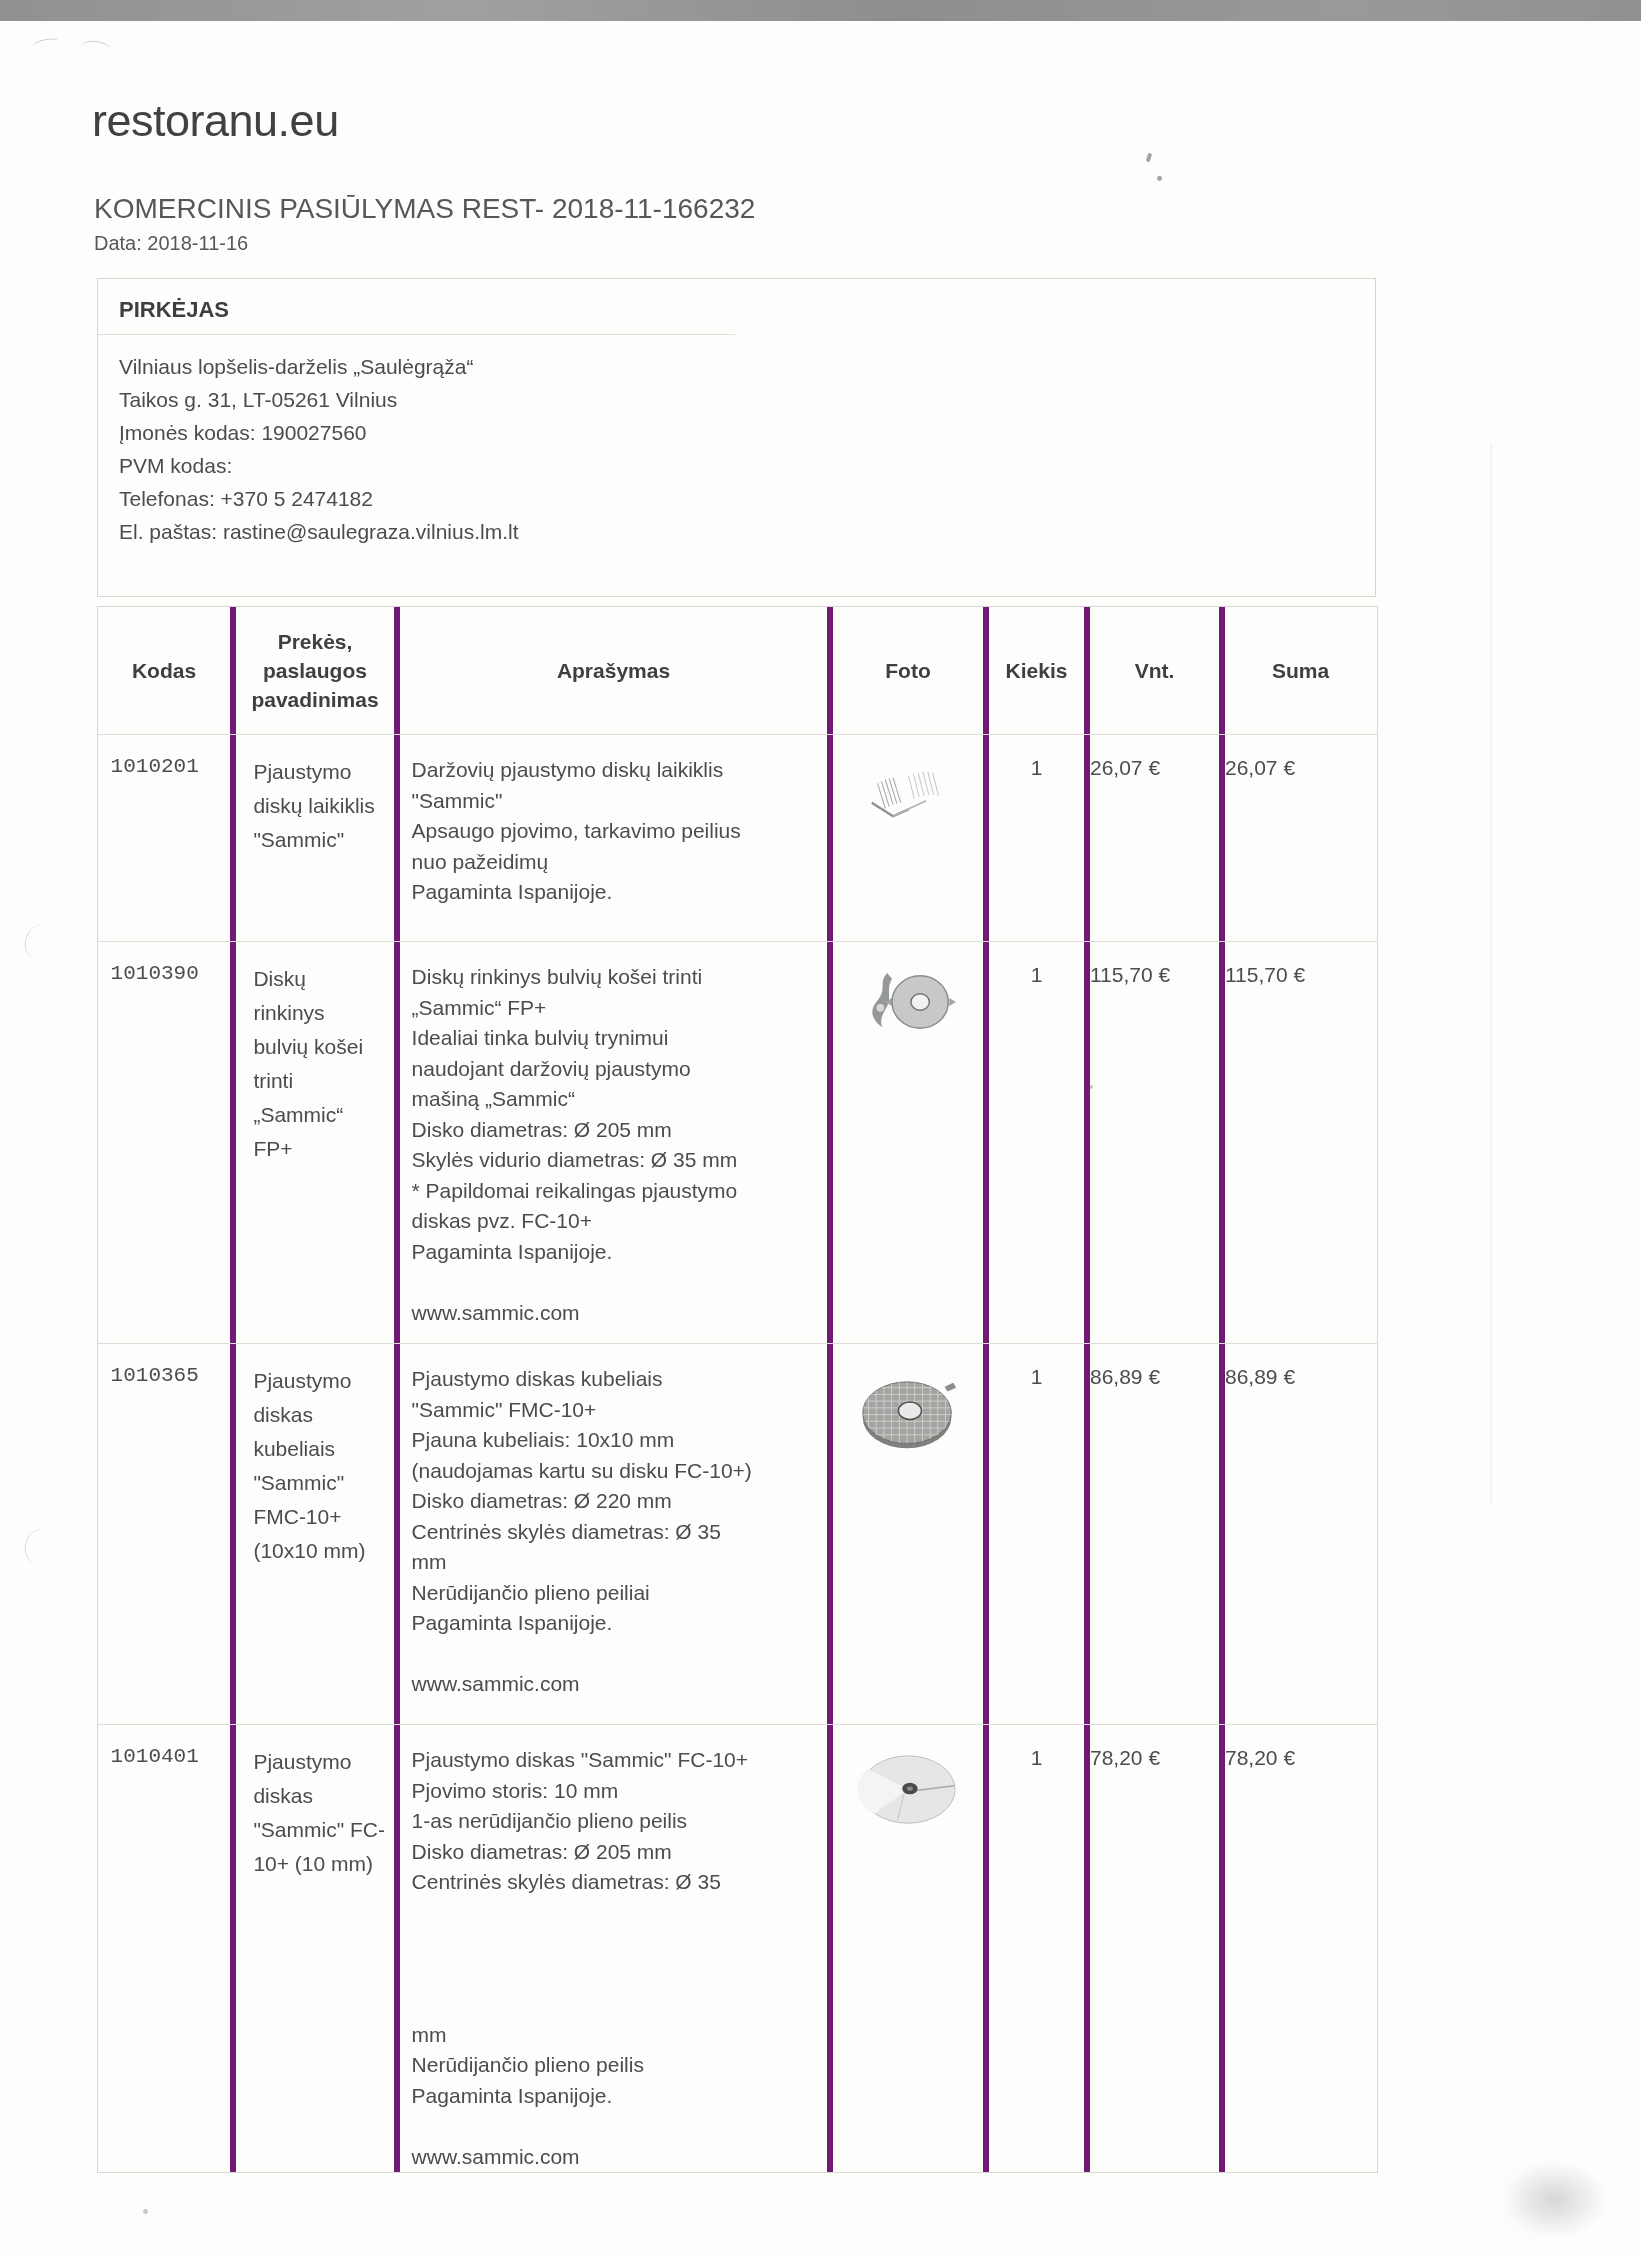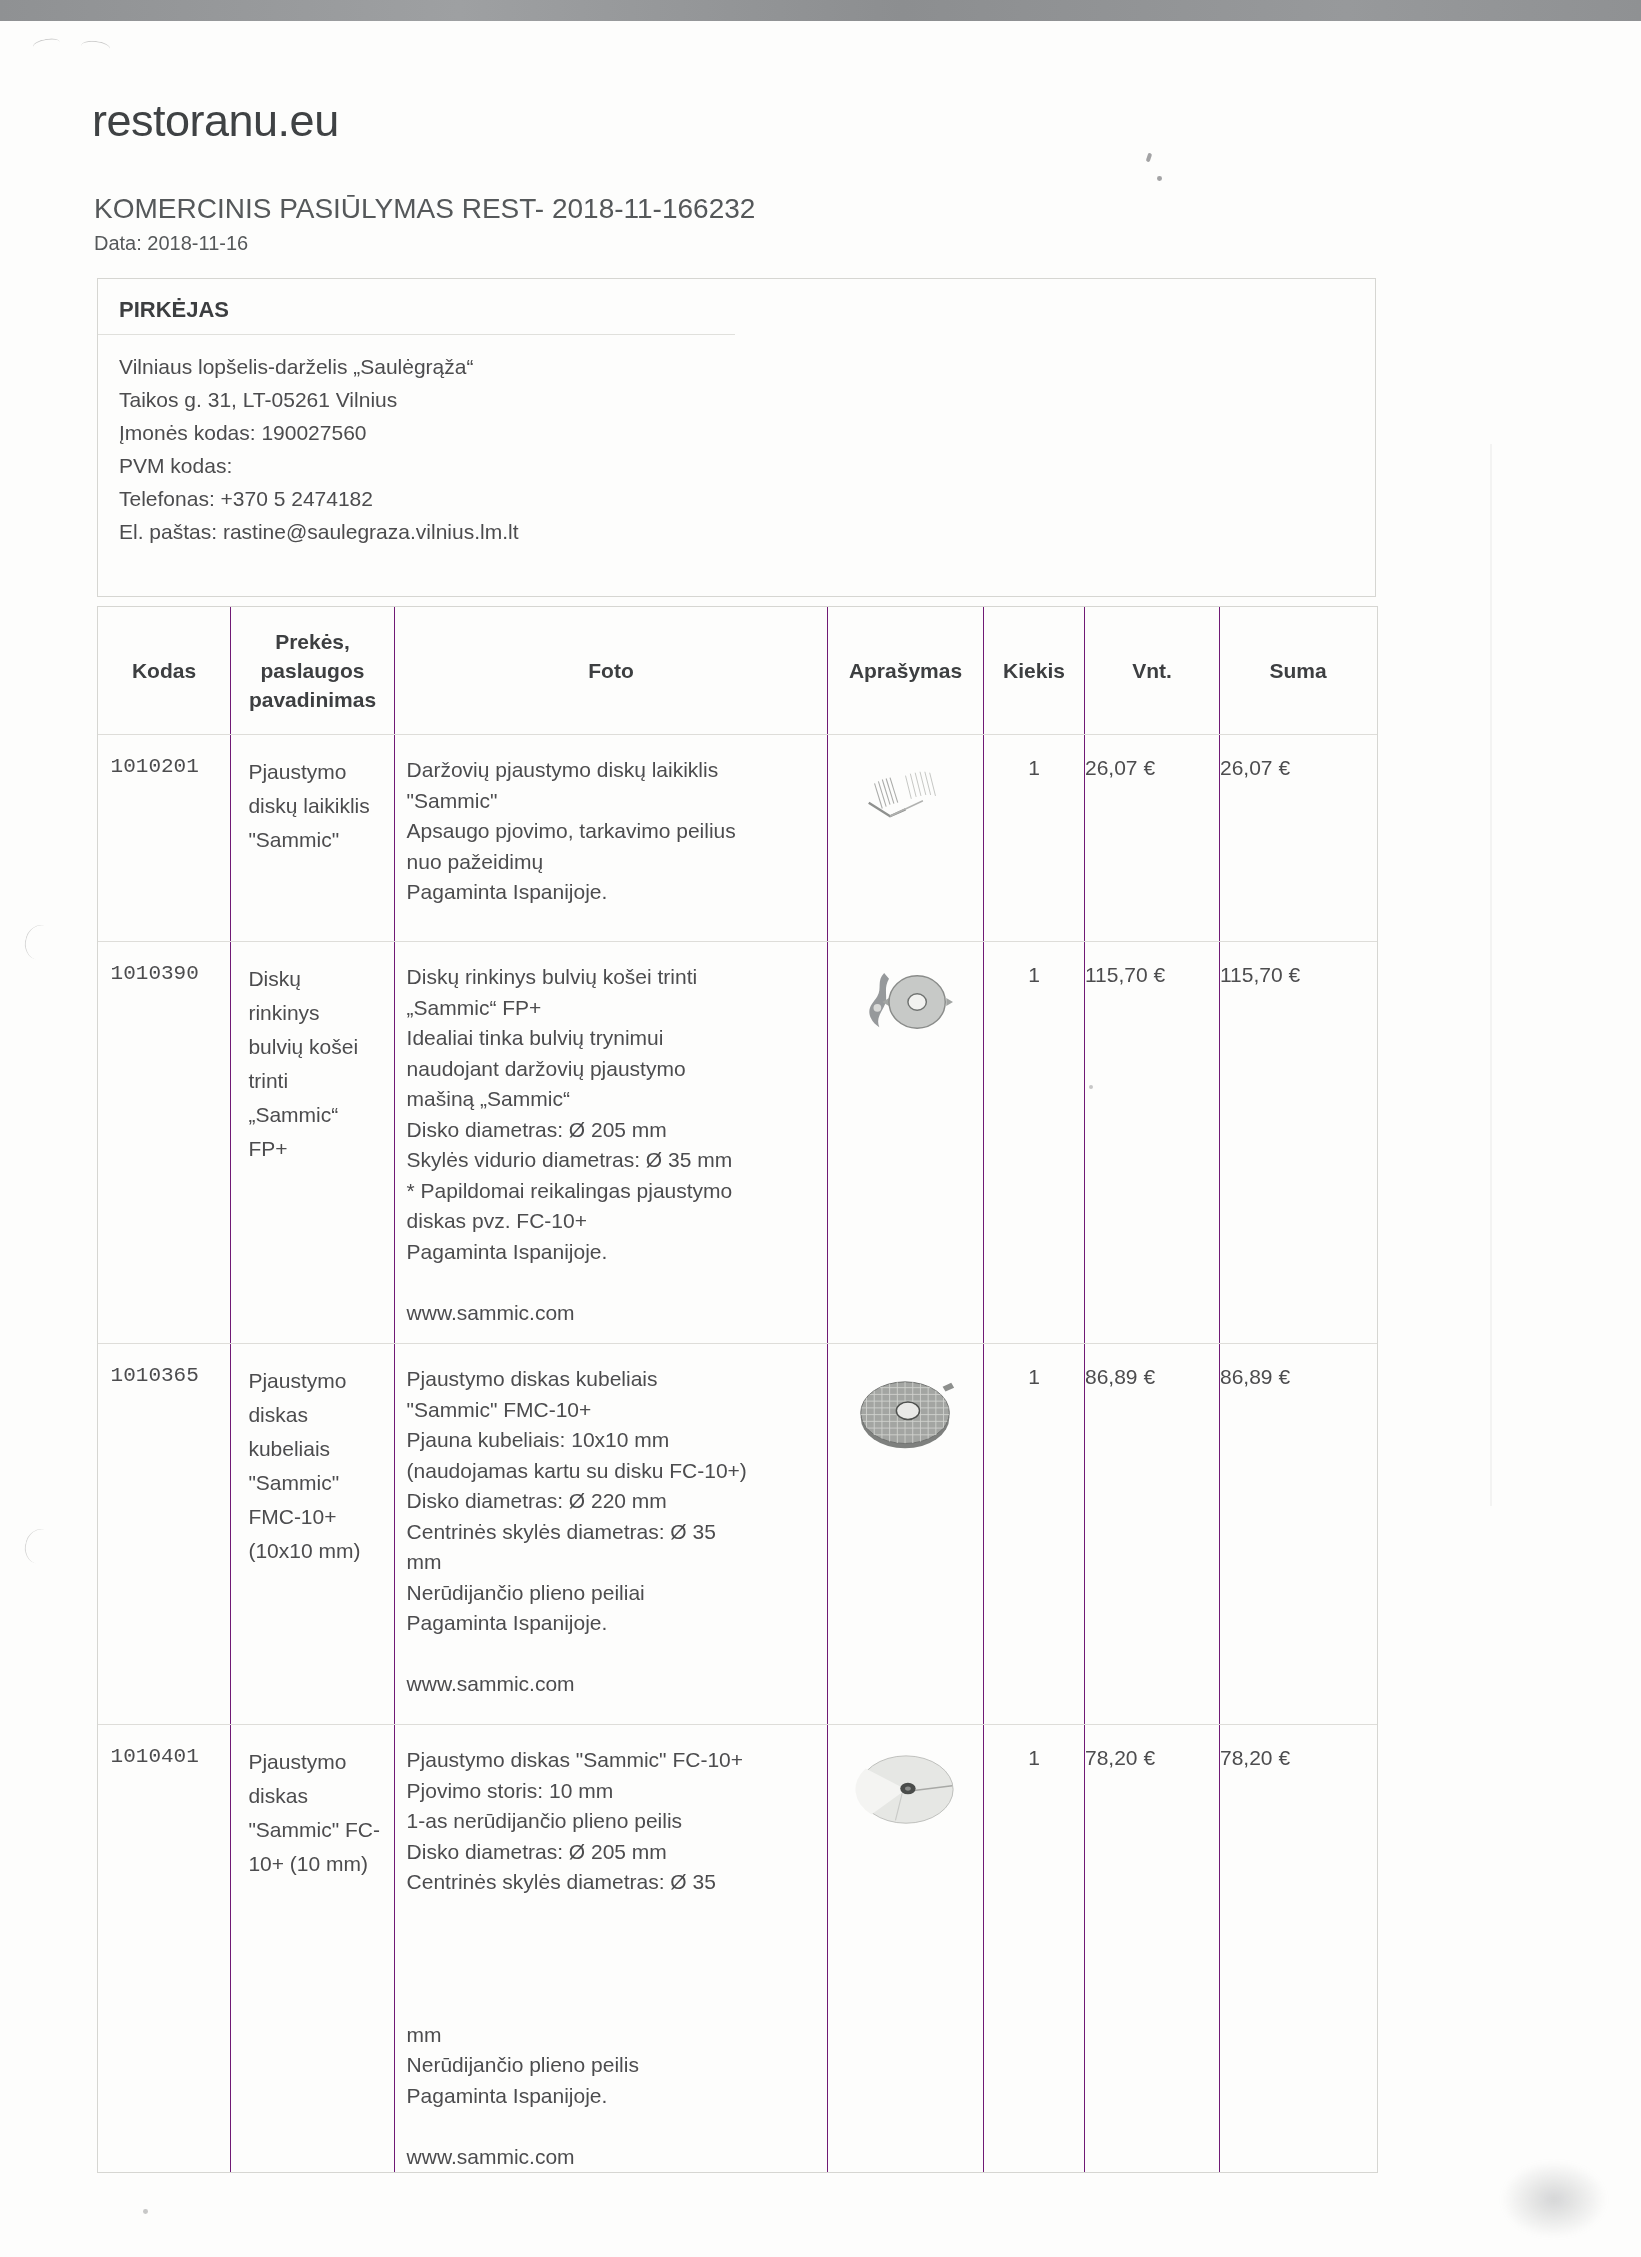--- a/index.html
+++ b/index.html
@@ -40,21 +40,21 @@
     border:1px solid #d6d6d2;display:grid;grid-template-columns:637px 642px;box-sizing:border-box;}
   .party{box-sizing:border-box;}
   .party.seller{border-right:1px solid #dddcd8;}
   .party-heading{height:56px;box-sizing:border-box;padding:18.3px 0 0 21px;
     font-size:22px;font-weight:bold;color:#3c3e40;border-bottom:1px solid #e0e0dc;}
   .party-lines{padding:15.4px 0 0 21px;font-size:21px;line-height:33px;white-space:pre-line;color:#4c4c4e;}
   
   .items{position:absolute;left:97px;top:606px;width:1279px;
     border:1px solid #d6d6d2;box-sizing:content-box;font-size:21px;}
   .trow{display:grid;grid-template-columns:132px 164px 433px 156px 101px 135px 157px;}
-  .cell{border-left:1px solid #701a75;box-sizing:border-box;}
+  .cell{border-left:6px solid #701a75;box-sizing:border-box;}
   .cell:first-child{border-left:none;}
   .thead{height:127px;}
   .thead .cell{display:flex;align-items:center;justify-content:center;text-align:center;
     font-weight:bold;color:#3d3f41;white-space:pre-line;line-height:29px;}
   .item-row{border-top:1px solid #deddd9;}
   .item-row:nth-child(1){height:206px;}
   .item-row:nth-child(2){height:401px;}
   .item-row:nth-child(3){height:380px;}
   .item-row:nth-child(4){min-height:442px;}
   .c-code{padding:20px 0 0 12.6px;font-family:Liberation Mono, monospace;}
@@ -101,22 +101,22 @@
 El. paštas: rastine@saulegraza.vilnius.lm.lt</div>
     </div>
   </div>
 
   <div class="items">
     <div class="trow thead">
       <div class="cell">Kodas</div>
       <div class="cell">Prekės,
 paslaugos
 pavadinimas</div>
+      <div class="cell">Aprašymas</div>
       <div class="cell">Foto</div>
-      <div class="cell">Aprašymas</div>
       <div class="cell">Kiekis</div>
       <div class="cell">Vnt.</div>
       <div class="cell">Suma</div>
     </div>
     <div id="items-body">
         <div class="trow item-row">
     <div class="cell c-code">1010201</div>
     <div class="cell c-name">Pjaustymo
 diskų laikiklis
 "Sammic"</div>

